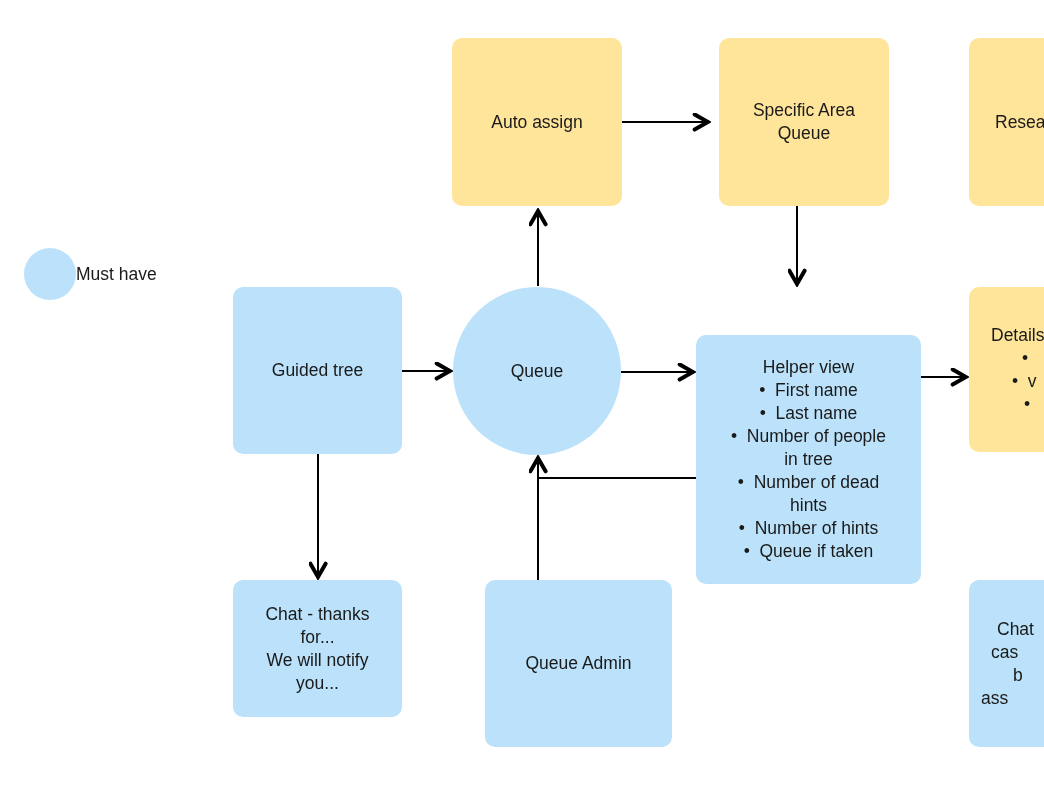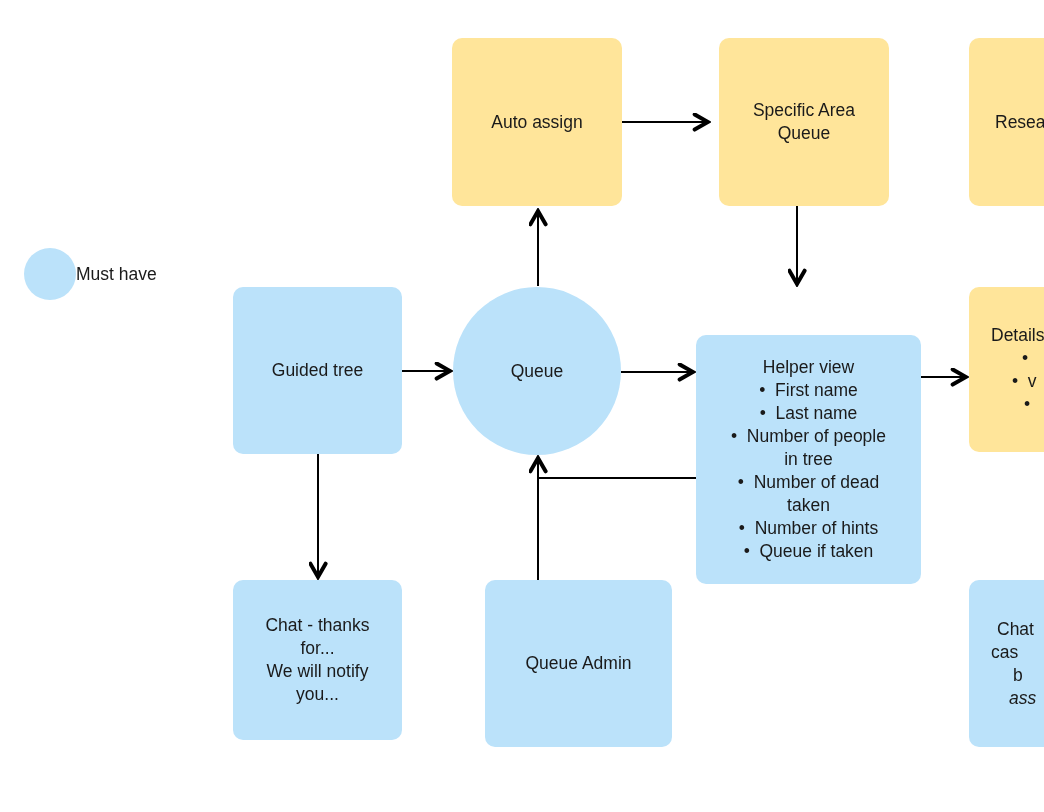--- a/index.html
+++ b/index.html
@@ -14,33 +14,33 @@
   .label{white-space:pre-line;}
   .line{white-space:pre;}
   
   .n-auto{left:452px;top:38px;width:170px;height:168px;}
   .n-saq{left:711px;top:38px;width:170px;height:168px;padding:0 12px;box-sizing:border-box;margin-left:8px;}
   .n-research{left:969px;top:38px;width:170px;height:168px;align-items:flex-start;}
   .n-guided{left:233px;top:287px;width:169px;height:167px;}
   .n-queue{left:453px;top:287px;width:168px;height:168px;border-radius:50%;}
   .n-helper{left:696px;top:287px;width:225px;height:249px;margin-top:48px;}
   .n-details{left:969px;top:287px;width:170px;height:165px;align-items:flex-start;text-align:left;}
-  .n-chat{left:233px;top:580px;width:169px;height:160px;}
+  .n-chat{left:233px;top:580px;width:169px;height:137px;}
   .n-admin{left:485px;top:580px;width:187px;height:167px;}
   .n-chatcut{left:969px;top:580px;width:170px;height:167px;align-items:flex-start;text-align:left;}
   
   .n-research .line:nth-child(1){padding-left:26px;}
   .n-details .line:nth-child(1){padding-left:22px;}
   .n-details .line:nth-child(2){padding-left:53px;}
   .n-details .line:nth-child(3){padding-left:43px;}
   .n-details .line:nth-child(4){padding-left:55px;}
   .n-chatcut .line:nth-child(1){padding-left:28px;}
   .n-chatcut .line:nth-child(2){padding-left:22px;}
   .n-chatcut .line:nth-child(3){padding-left:44px;}
-  .n-chatcut .line:nth-child(4){padding-left:40px;font-style:italic;}
+  .n-chatcut .line:nth-child(4){padding-left:12px;}
   
   .legend-row{position:absolute;left:24px;display:flex;align-items:center;gap:0;height:52px;}
   .legend-row.r1{top:248px;}
   .legend-row.r2{top:313px;}
   .swatch{width:52px;height:52px;border-radius:50%;}
   .legend-label{font-size:17.5px;}
   svg.arrows{position:absolute;inset:0;pointer-events:none;}
 </style>
 </head>
 <body>
@@ -109,21 +109,21 @@
     <span class="label">Queue</span>
   </div>
 
   <div class="node blue n-helper">
       <div class="line">Helper view</div>
       <div class="line">•  First name</div>
       <div class="line">•  Last name</div>
       <div class="line">•  Number of people</div>
       <div class="line">in tree</div>
       <div class="line">•  Number of dead</div>
-      <div class="line">taken</div>
+      <div class="line">hints</div>
       <div class="line">•  Number of hints</div>
       <div class="line">•  Queue if taken</div>
     </div>
 
   <div class="node yellow n-details">
       <div class="line">Details o</div>
       <div class="line">•</div>
       <div class="line">•  v</div>
       <div class="line">•</div>
     </div>

